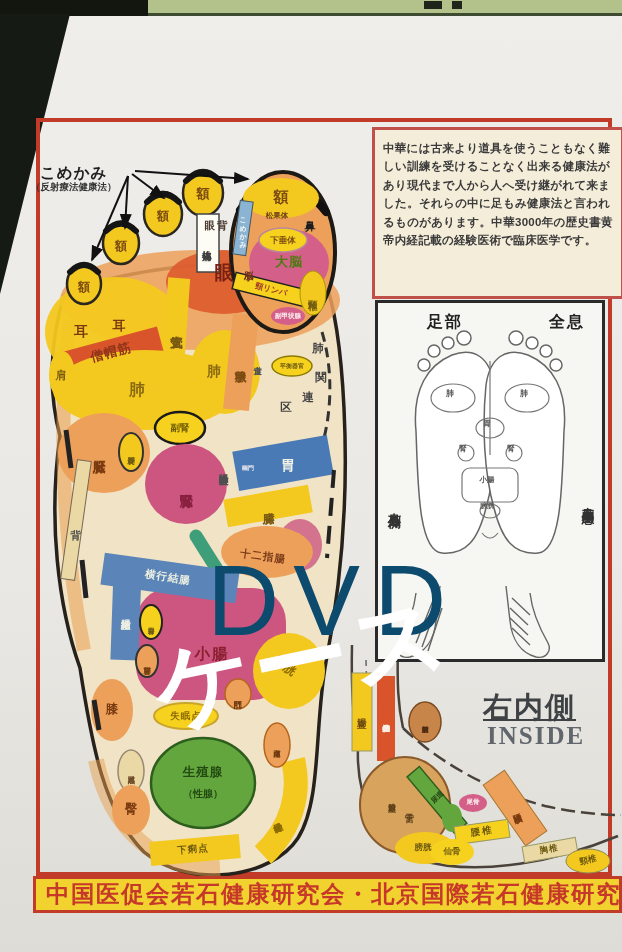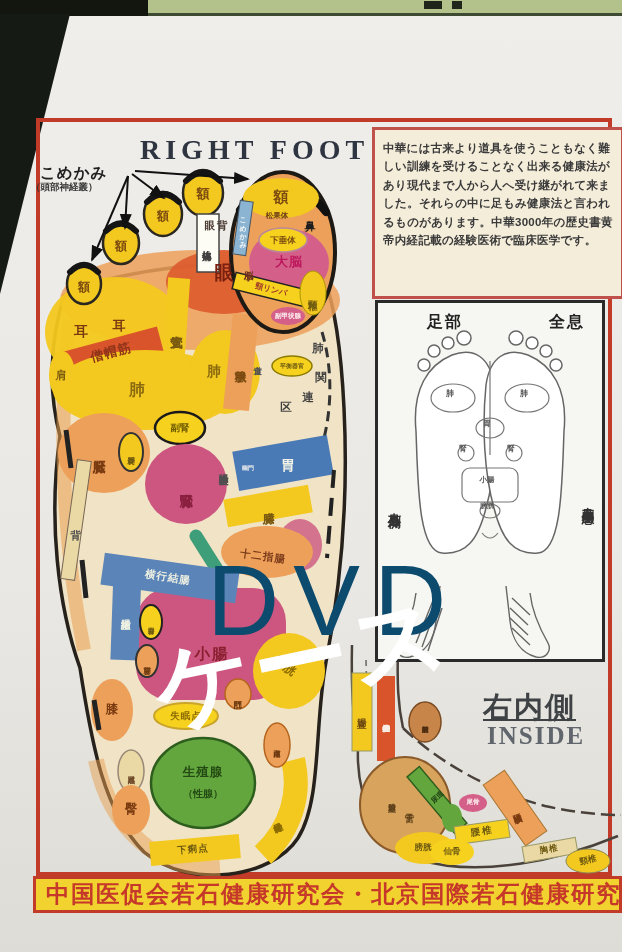--- a/index.html
+++ b/index.html
@@ -154,23 +154,22 @@
       <ellipse cx="425" cy="848" rx="30" ry="16" style="fill:var(--yellow)"></ellipse>
       <rect x="-13" y="-37" width="26" height="74" transform="translate(515,808) rotate(-35)" style="fill:var(--orange)" stroke="#aa7733" stroke-width="1"></rect>
       <rect x="-27" y="-9" width="54" height="18" transform="translate(482,832) rotate(-8)" style="fill:var(--yellow2)" stroke="#999966" stroke-width="1"></rect>
       <ellipse cx="452" cy="852" rx="22" ry="13" style="fill:var(--yellow2)"></ellipse>
       <rect x="-27" y="-8" width="54" height="16" transform="translate(550,850) rotate(-10)" style="fill:var(--beige)" stroke="#999966" stroke-width="1"></rect>
       <ellipse cx="588" cy="861" rx="22" ry="12" style="fill:var(--yellow)" stroke="#888855" stroke-width="1"></ellipse>
       <ellipse cx="473" cy="803" rx="14" ry="9" style="fill:var(--magenta)"></ellipse>
     </g>
   </svg>
 
-  <div class="foot-title-en">RIGHT FOOT</div>
   <div class="annot">こめかみ</div>
-  <div class="annot-sub">（頭部神経叢）</div>
+  <div class="annot-sub">（反射療法健康法）</div>
 
   <div class="info-box">中華には古来より道具を使うこともなく難しい訓練を受けることなく出来る健康法があり現代まで人から人へ受け継がれて来ました。それらの中に足もみ健康法と言われるものがあります。中華3000年の歴史書黄帝内経記載の経験医術で臨床医学です。</div>
 
   <div class="inset-box">
     <span class="inset-corner" style="left:17px;margin-left:32px;">足部</span>
     <span class="inset-corner" style="right:17px;">全息</span>
     <svg width="224" height="356" viewBox="0 0 224 356">
       <g stroke="#666" fill="#fff" stroke-width="1.5">
         <path d="M38,128 C34,86 50,62 74,52 C96,44 112,54 116,82 C120,122 118,170 108,205 C100,237 88,252 64,250 C40,248 40,180 38,128 Z"></path>
         <path d="M186,128 C190,86 174,62 150,52 C128,44 112,54 108,82 C104,122 106,170 116,205 C124,237 136,252 160,250 C184,248 184,180 186,128 Z"></path>
@@ -212,21 +211,21 @@
       <span class="zl" style="left: 84px; top: 287px; font-size: 12px; color: rgb(122, 74, 16); transform: translate(-50%, -50%);">額</span>
       <span class="zl" style="left: 121px; top: 246px; font-size: 12px; color: rgb(122, 74, 16); transform: translate(-50%, -50%);">額</span>
       <span class="zl" style="left: 163px; top: 216px; font-size: 12px; color: rgb(122, 74, 16); transform: translate(-50%, -50%);">額</span>
       <span class="zl" style="left: 203px; top: 194px; font-size: 13px; color: rgb(122, 74, 16); transform: translate(-50%, -50%);">額</span>
       <span class="zl" style="left: 281px; top: 197px; font-size: 15px; color: rgb(122, 74, 16); transform: translate(-50%, -50%);">額</span>
       <span class="zl v" style="left: 207px; top: 243px; font-size: 9.5px; color: rgb(63, 63, 63); transform: translate(-50%, -50%);">扁桃体</span>
       <span class="zl" style="left: 217px; top: 225px; font-size: 10.5px; color: rgb(74, 58, 50); letter-spacing: 2px; transform: translate(-50%, -50%);">眼背</span>
       <span class="zl v" style="left: 243px; top: 228px; font-size: 7px; color: rgb(244, 246, 248); transform: translate(-50%, -50%);">こめかみ</span>
       <span class="zl" style="left: 277px; top: 216px; font-size: 7.5px; color: rgb(107, 58, 26); transform: translate(-50%, -50%);">松果体</span>
       <span class="zl" style="left: 283px; top: 240px; font-size: 8.5px; color: rgb(122, 74, 16); transform: translate(-50%, -50%);">下垂体</span>
-      <span class="zl" style="left: 289px; top: 262px; font-size: 13px; color: #be185d; letter-spacing: 1px; transform: translate(-50%, -50%);">大脳</span>
+      <span class="zl" style="left: 289px; top: 262px; font-size: 13px; color: #4d7c0f; letter-spacing: 1px; transform: translate(-50%, -50%);">大脳</span>
       <span class="zl v" style="left: 249px; top: 263px; font-size: 9.5px; color: rgb(110, 48, 32); transform: translate(-50%, -50%);">小脳</span>
       <span class="zl" style="left: 310px; top: 227px; font-size: 11px; color: rgb(30, 30, 30); transform: translate(-50%, -50%);">鼻</span>
       <span class="zl" style="left: 271px; top: 290px; font-size: 8px; color: rgb(160, 56, 40); transform: translate(-50%, -50%) rotate(14deg);">頸リンパ</span>
       <span class="zl v" style="left: 313px; top: 293px; font-size: 9.5px; color: rgb(110, 90, 16); transform: translate(-50%, -50%);">頸椎</span>
       <span class="zl" style="left: 288px; top: 316px; font-size: 6.5px; color: rgb(253, 242, 242); transform: translate(-50%, -50%);">副甲状腺</span>
       <span class="zl" style="left: 224px; top: 273px; font-size: 19px; color: rgb(122, 32, 16); transform: translate(-50%, -50%);">眼</span>
       <span class="zl" style="left: 81px; top: 331px; font-size: 14px; color: rgb(122, 58, 16); transform: translate(-50%, -50%);">耳</span>
       <span class="zl" style="left: 119px; top: 326px; font-size: 13px; color: rgb(122, 58, 16); transform: translate(-50%, -50%);">耳</span>
       <span class="zl" style="left: 111px; top: 352px; font-size: 13px; color: rgb(143, 52, 24); letter-spacing: 1px; transform: translate(-50%, -50%) rotate(-15deg);">僧帽筋</span>
       <span class="zl v" style="left: 176px; top: 326px; font-size: 12.5px; color: rgb(122, 90, 16); transform: translate(-50%, -50%);">気管支</span>

